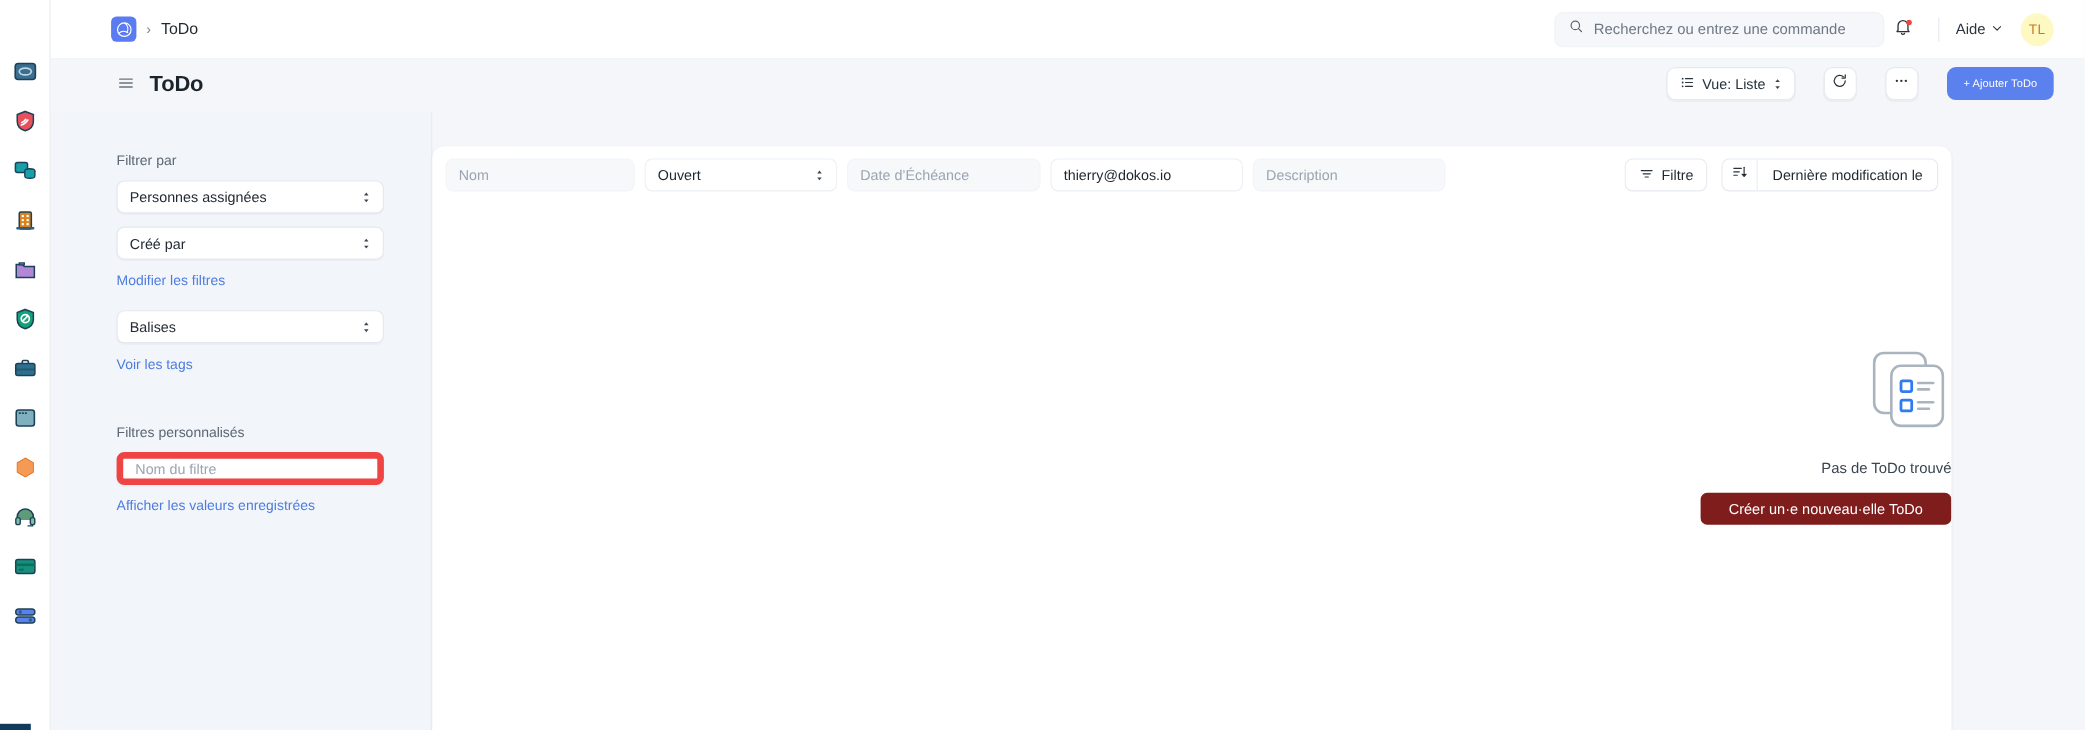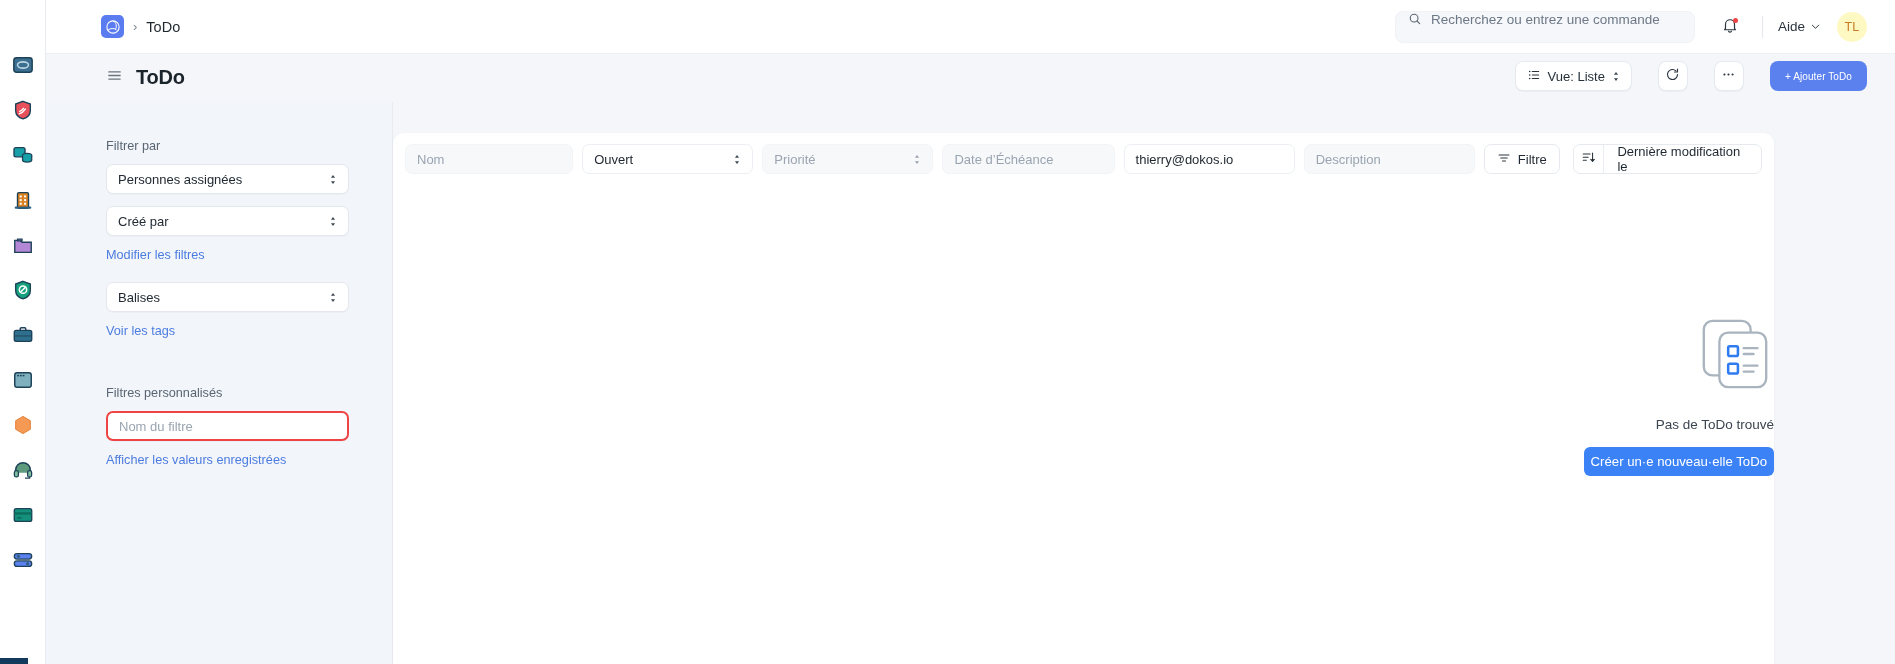--- a/index.html
+++ b/index.html
@@ -53,23 +53,22 @@
   #crumb-todo { color: #1f272e; font-size: 14.5px; }
 
   #topbar-right {
     margin-left: auto; display: flex; align-items: center;
     gap: 0; padding-right: 28px;
   }
   #global-search {
     width: 300px; height: 32px;
     background: #f5f7fa; border: 1px solid #f0f2f6;
     border-radius: 8px;
-    display: flex; align-items: flex-start; gap: 9px;
+    display: flex; align-items: center; gap: 9px;
     padding: 0 12px;
-    margin-right: 18px;
   }
   #global-search-placeholder { color: #6d7886; font-size: 13.5px; }
   #notif-wrap { position: relative; width: 34px; height: 34px;
     display: flex; align-items: center; justify-content: center; cursor: pointer; }
   #notif-dot {
     position: absolute; top: 8px; right: 9px;
     width: 5px; height: 5px; border-radius: 50%; background: #ef4444;
   }
   #topbar-divider { width: 1px; height: 22px; background: #e4e8ee; margin: 0 15px; }
   #help-menu { display: flex; align-items: center; gap: 5px; cursor: pointer; margin-right: 16px; }
@@ -130,21 +129,21 @@
     font-size: 13px; color: #222a33;
     box-shadow: 0 1px 1px rgba(20,30,50,.03);
   }
   .side-select .stepper { margin-left: auto; }
   .side-link {
     font-size: 12.7px; color: #4d7ce0; cursor: pointer; display: block;
     margin-bottom: 20px;
   }
   .side-input {
     width: 243px; height: 30px; background: #fff;
-    border: 2px solid #ef4444; border-radius: 7px;
+    border: 6px solid #ef4444; border-radius: 7px;
     display: flex; align-items: center; padding: 0 11px;
     font-size: 13px; color: #9aa5b1; margin-bottom: 12px;
     box-shadow: 0 1px 1px rgba(20,30,50,.03);
   }
   .gap-lg { height: 28px; }
 
   
   #content-card {
     position: absolute; left: 393px; top: 133px;
     width: 1381px; height: 531px;
@@ -188,23 +187,23 @@
   }
   #sort-label { padding: 0 13px; font-size: 13px; color: #1f2831; }
 
   
   #empty-state {
     position: absolute; left: 0; right: 0; top: 182px;
     display: flex; flex-direction: column; align-items: flex-end;
   }
   #empty-text { margin-top: 20px; font-size: 13.5px; color: #3b454f; }
   #empty-cta {
-    margin-top: 15px; height: 29px; background: #3b82f6; color: #fff;
+    margin-top: 15px; height: 29px; background: #7f1d1d; color: #fff;
     border-radius: 6px; display: flex; align-items: center; justify-content: center;
-    padding: 0 7px; font-size: 13.2px; cursor: pointer;
+    padding: 0 26px; font-size: 13.2px; cursor: pointer;
   }
 
   .stepper { display: flex; flex-direction: column; align-items: center; gap: 2px; }
 </style>
 </head>
 <body>
 
 <div id="app-rail">
 
   <div class="rail-icon">
@@ -484,29 +483,20 @@
     <div class="fl-field filled w-status">
       <span>Ouvert</span>
       <span class="stepper">
         <svg width="8" height="11" viewBox="0 0 10 16">
             <path d="M5 1.5L8 5.3H2z" fill="#3d4751"></path>
             <path d="M5 14.5L8 10.7H2z" fill="#3d4751"></path>
           </svg>
       </span>
     </div>
 
-    <div class="fl-field placeholder w-prio">
-      <span>Priorité</span>
-      <span class="stepper">
-        <svg width="8" height="11" viewBox="0 0 10 16">
-            <path d="M5 1.5L8 5.3H2z" fill="#98a2ad"></path>
-            <path d="M5 14.5L8 10.7H2z" fill="#98a2ad"></path>
-          </svg>
-      </span>
-    </div>
 
     <div class="fl-field placeholder w-date">
       <span>Date d’Échéance</span>
     </div>
 
     <div class="fl-field filled w-owner">
       <span>thierry@dokos.io</span>
     </div>
 
     <div class="fl-field placeholder w-desc">

